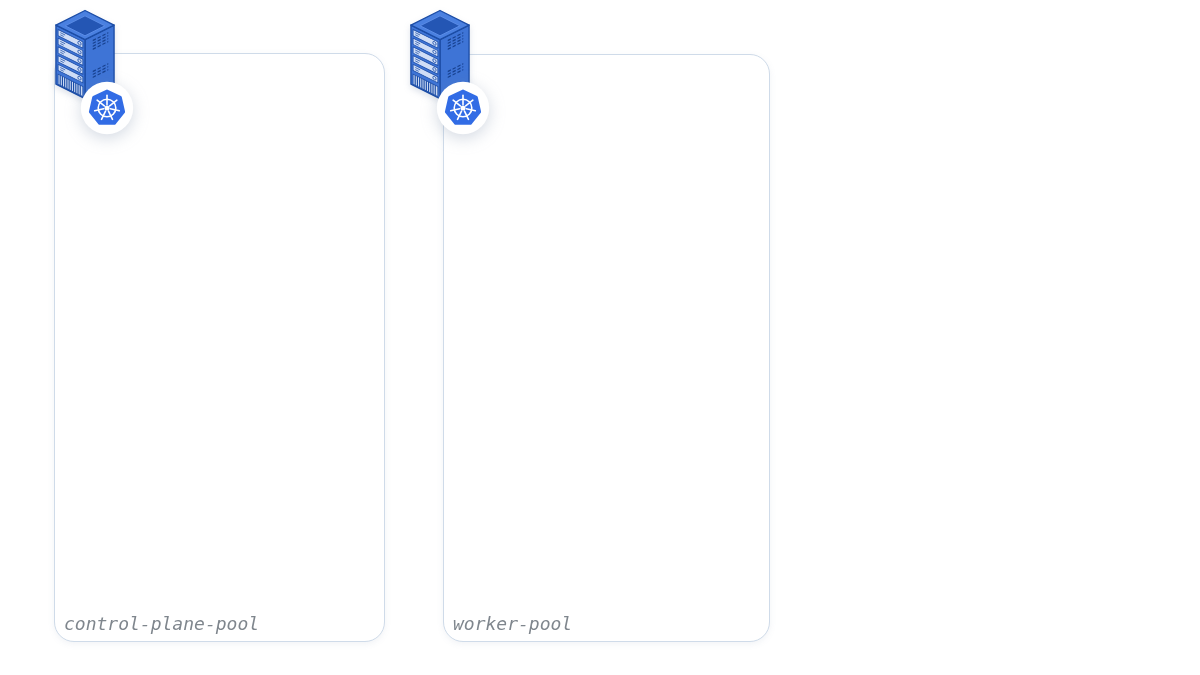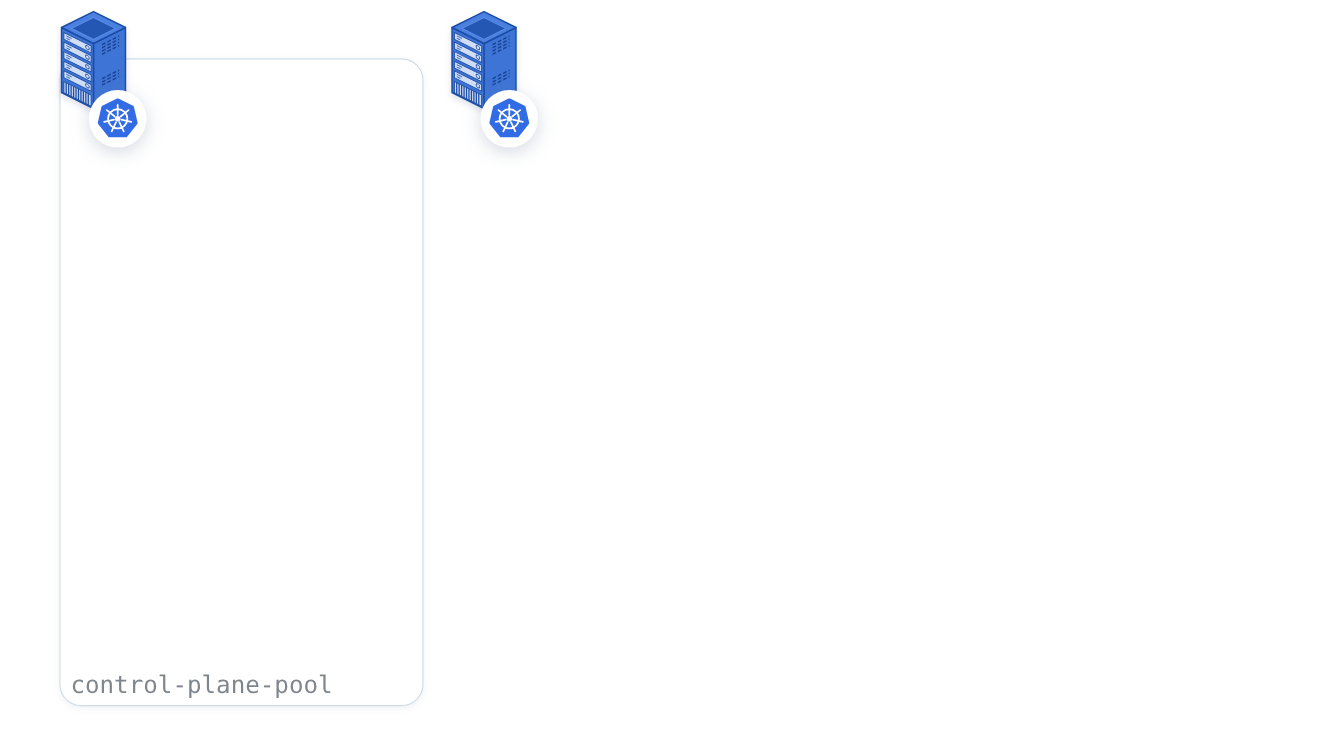--- a/index.html
+++ b/index.html
@@ -22,24 +22,25 @@
     border-radius: 20px;
     box-shadow: 0 2px 6px rgba(120, 140, 170, 0.10);
     z-index: 1;
   }
   .card-left  { left: 54px;  top: 53px; width: 329px; height: 587px; }
   .card-right { left: 443px; top: 54px; width: 325px; height: 586px; }
   .pool-label {
     position: absolute;
     left: 9px;
     bottom: 4px;
-    font-size: 22px;
+    font-size: 18px;
     line-height: 26px;
     color: #7f868d;
     white-space: nowrap;
+    font-style: italic;
   }
   .server-icon {
     position: absolute;
     width: 62px;
     height: 96px;
     z-index: 3;
     filter: drop-shadow(0 3px 3px rgba(90, 110, 150, 0.20));
   }
   .server-left  { left: 54px;  top: 9px; }
   .server-right { left: 409px; top: 9px; }
@@ -138,20 +139,23 @@
     </symbol>
   </defs>
 </svg>
 
 <div class="canvas">
 
   <div class="pool-card card-left">
     <div class="pool-label">control-plane-pool</div>
   </div>
 
+  <div class="pool-card card-right">
+    <div class="pool-label">worker-pool</div>
+  </div>
 
   <svg class="server-icon server-left">
     <use href="#server-symbol"></use>
   </svg>
   <svg class="k8s-badge badge-left">
     <use href="#k8s-symbol"></use>
   </svg>
 
   <svg class="server-icon server-right">
     <use href="#server-symbol"></use>

